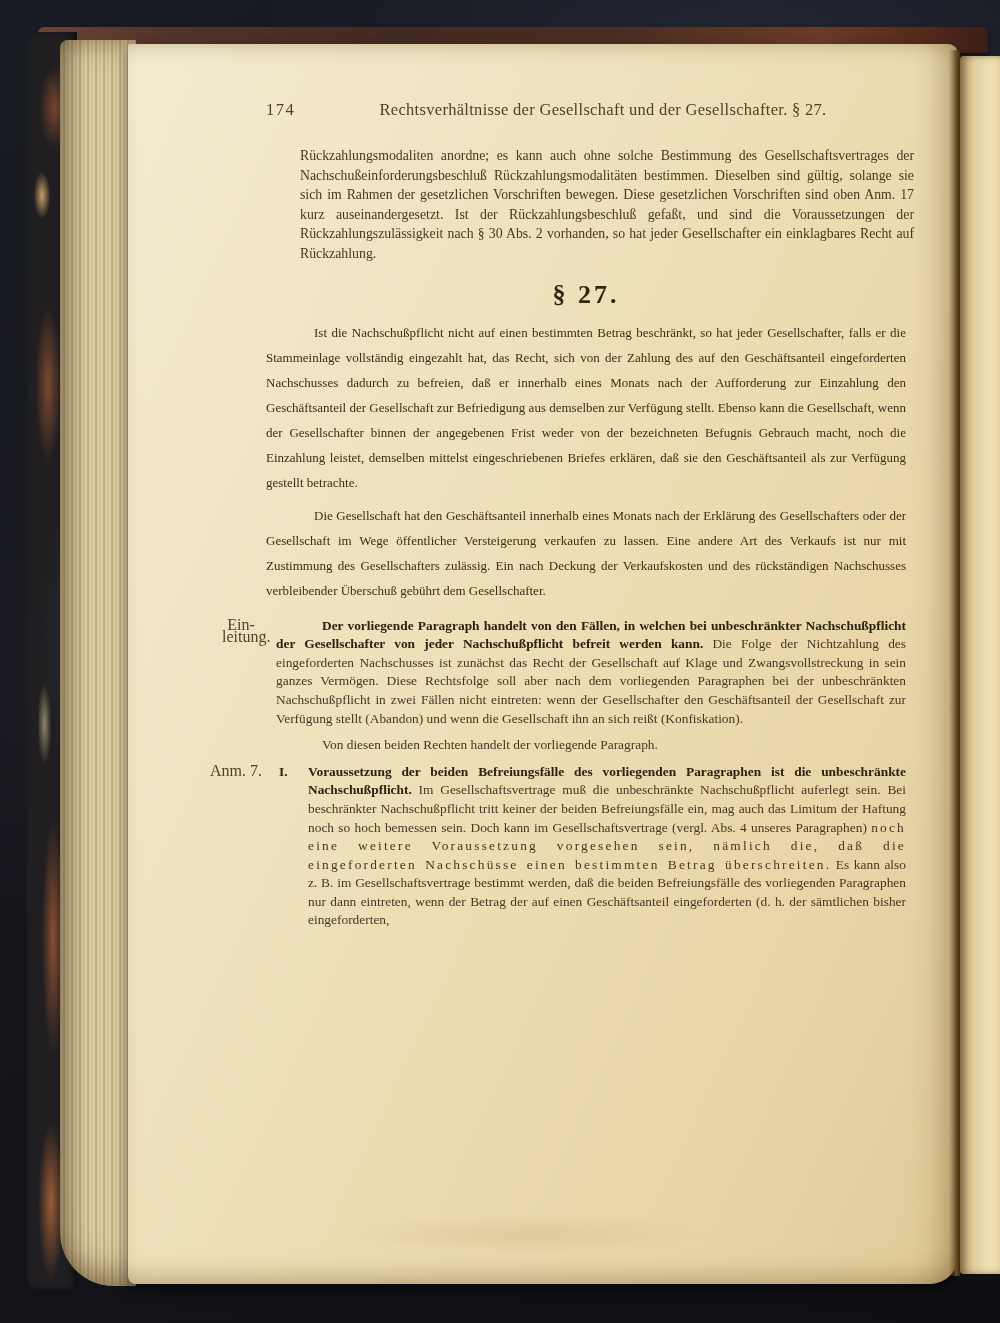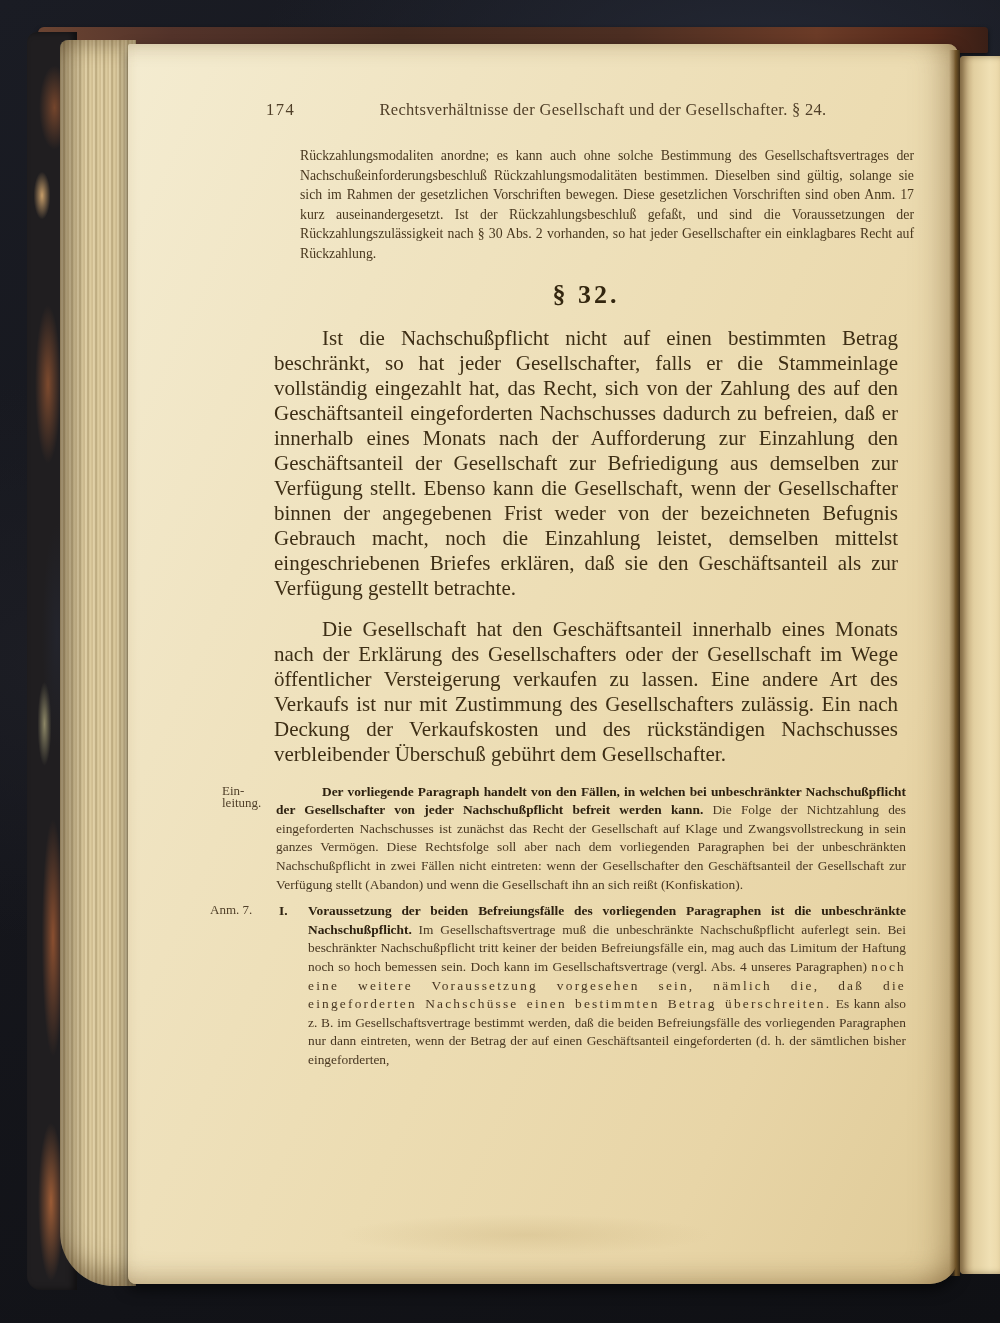--- a/index.html
+++ b/index.html
@@ -67,30 +67,30 @@
     background:linear-gradient(90deg,#b69a6c 0%,#e2cfa0 35%,#f0e0b4 75%,#ecd9aa 100%);
     box-shadow:inset 4px 0 6px rgba(70,50,22,.5);
   }
   
   .text-col{position:absolute;left:130px;top:56px;width:656px;color:#42321b;}
   .page-head{position:relative;height:22px;font-size:16.5px;color:#503f28;}
   .pagenum{position:absolute;left:8px;top:0;letter-spacing:1.5px;}
   .running{display:block;text-align:center;padding-left:34px;letter-spacing:.3px;}
   .intro{margin:24px 0 14px 42px;font-size:13.8px;line-height:19.6px;text-align:justify;color:#49381f;}
   .sect{margin:16px 0 10px 0;text-align:center;font-size:26px;font-weight:bold;letter-spacing:3px;color:#33260f;}
-  .statute p{margin:16px;font-size:21px;line-height:25px;text-align:justify;text-indent:48px;color:#3d2e15;}
+  .statute p{margin:8px;font-size:13px;line-height:25px;text-align:justify;text-indent:48px;color:#3d2e15;}
   .commentary{position:relative;margin:14px 0 0 10px;width:646px;font-size:13.4px;line-height:18.6px;color:#473621;}
   .comm{margin:8px;text-align:justify;}
   .ind{text-indent:46px;}
   .lead{font-weight:bold;color:#2d2110;}
   .sperr{letter-spacing:2.2px;word-spacing:1.5px;}
   .block{position:relative;}
   .margin-note{
-    position:absolute;font-size:13px;line-height:12.5px;color:#51402a;
-    text-align:left;white-space:pre-line;
+    position:absolute;font-size:16px;line-height:12.5px;color:#51402a;
+    text-align:center;white-space:pre-line;
   }
   .note-einleitung{left:-46px;top:2px;width:38px;}
   .note-anm{left:-58px;top:2px;width:50px;white-space:nowrap;}
   .anm-item{position:relative;padding-left:32px;margin-top:3px;}
   .numeral{position:absolute;left:11px;top:0;font-weight:bold;color:#2d2110;}
   .von-diesen{margin-top:2px;}
 </style>
 </head>
 <body>
 
@@ -98,40 +98,41 @@
 
   <div class="cover-top"></div>
   <div class="spine"></div>
   <div class="fore-edge"></div>
 
   <div class="page">
     <div class="text-col">
 
       <div class="page-head">
         <span class="pagenum">174</span>
-        <span class="running">Rechtsverhältnisse der Gesellschaft und der Gesellschafter.  § 24.</span>
+        <span class="running">Rechtsverhältnisse der Gesellschaft und der Gesellschafter.  § 27.</span>
       </div>
 
       <p class="intro">Rückzahlungsmodaliten anordne; es kann auch ohne solche Bestimmung des Gesellschaftsvertrages der Nachschußeinforderungsbeschluß Rückzahlungsmodalitäten bestimmen. Dieselben sind gültig, solange sie sich im Rahmen der gesetzlichen Vorschriften bewegen. Diese gesetzlichen Vorschriften sind oben Anm. 17 kurz auseinandergesetzt. Ist der Rückzahlungsbeschluß gefaßt, und sind die Voraussetzungen der Rückzahlungszulässigkeit nach § 30 Abs. 2 vorhanden, so hat jeder Gesellschafter ein einklagbares Recht auf Rückzahlung.</p>
 
-      <h2 class="sect">§ 32.</h2>
+      <h2 class="sect">§ 27.</h2>
 
       <div class="statute">
         <p>Ist die Nachschußpflicht nicht auf einen bestimmten Betrag beschränkt, so hat jeder Gesellschafter, falls er die Stammeinlage vollständig eingezahlt hat, das Recht, sich von der Zahlung des auf den Geschäftsanteil eingeforderten Nachschusses dadurch zu befreien, daß er innerhalb eines Monats nach der Aufforderung zur Einzahlung den Geschäftsanteil der Gesellschaft zur Befriedigung aus demselben zur Verfügung stellt. Ebenso kann die Gesellschaft, wenn der Gesellschafter binnen der angegebenen Frist weder von der bezeichneten Befugnis Gebrauch macht, noch die Einzahlung leistet, demselben mittelst eingeschriebenen Briefes erklären, daß sie den Geschäftsanteil als zur Verfügung gestellt betrachte.</p>
         <p>Die Gesellschaft hat den Geschäftsanteil innerhalb eines Monats nach der Erklärung des Gesellschafters oder der Gesellschaft im Wege öffentlicher Versteigerung verkaufen zu lassen. Eine andere Art des Verkaufs ist nur mit Zustimmung des Gesellschafters zulässig. Ein nach Deckung der Verkaufskosten und des rückständigen Nachschusses verbleibender Überschuß gebührt dem Gesellschafter.</p>
       </div>
 
       <div class="commentary">
 
         <div class="block">
           <span class="margin-note note-einleitung">Ein-
 leitung.</span>
           <p class="comm ind"><span class="lead">Der vorliegende Paragraph handelt von den Fällen, in welchen bei unbeschränkter Nachschußpflicht der Gesellschafter von jeder Nachschußpflicht befreit werden kann.</span><span> Die Folge der Nichtzahlung des eingeforderten Nachschusses ist zunächst das Recht der Gesellschaft auf Klage und Zwangsvollstreckung in sein ganzes Vermögen. Diese Rechtsfolge soll aber nach dem vorliegenden Paragraphen bei der unbeschränkten Nachschußpflicht in zwei Fällen nicht eintreten: wenn der Gesellschafter den Geschäftsanteil der Gesellschaft zur Verfügung stellt (Abandon) und wenn die Gesellschaft ihn an sich reißt (Konfiskation).</span></p>
         </div>
 
+        <p class="comm ind von-diesen">Von diesen beiden Rechten handelt der vorliegende Paragraph.</p>
 
         <div class="block">
           <span class="margin-note note-anm">Anm. 7.</span>
           <div class="anm-item">
             <span class="numeral">I.</span>
             <p class="comm"><span class="lead">Voraussetzung der beiden Befreiungsfälle des vorliegenden Paragraphen ist die unbeschränkte Nachschußpflicht.</span><span> Im Gesellschaftsvertrage muß die unbeschränkte Nachschußpflicht auferlegt sein. Bei beschränkter Nachschußpflicht tritt keiner der beiden Befreiungsfälle ein, mag auch das Limitum der Haftung noch so hoch bemessen sein. Doch kann im Gesellschaftsvertrage (vergl. Abs. 4 unseres Paragraphen) </span><span class="sperr">noch eine weitere Voraussetzung vorgesehen sein, nämlich die, daß die eingeforderten Nachschüsse einen bestimmten Betrag überschreiten.</span><span> Es kann also z. B. im Gesellschaftsvertrage bestimmt werden, daß die beiden Befreiungsfälle des vorliegenden Paragraphen nur dann eintreten, wenn der Betrag der auf einen Geschäftsanteil eingeforderten (d. h. der sämtlichen bisher eingeforderten,</span></p>
           </div>
         </div>
 
       </div>

